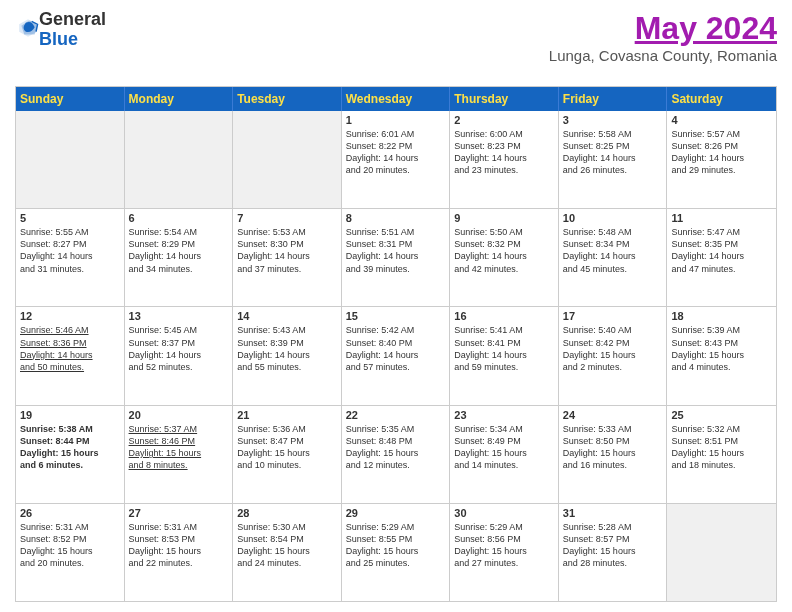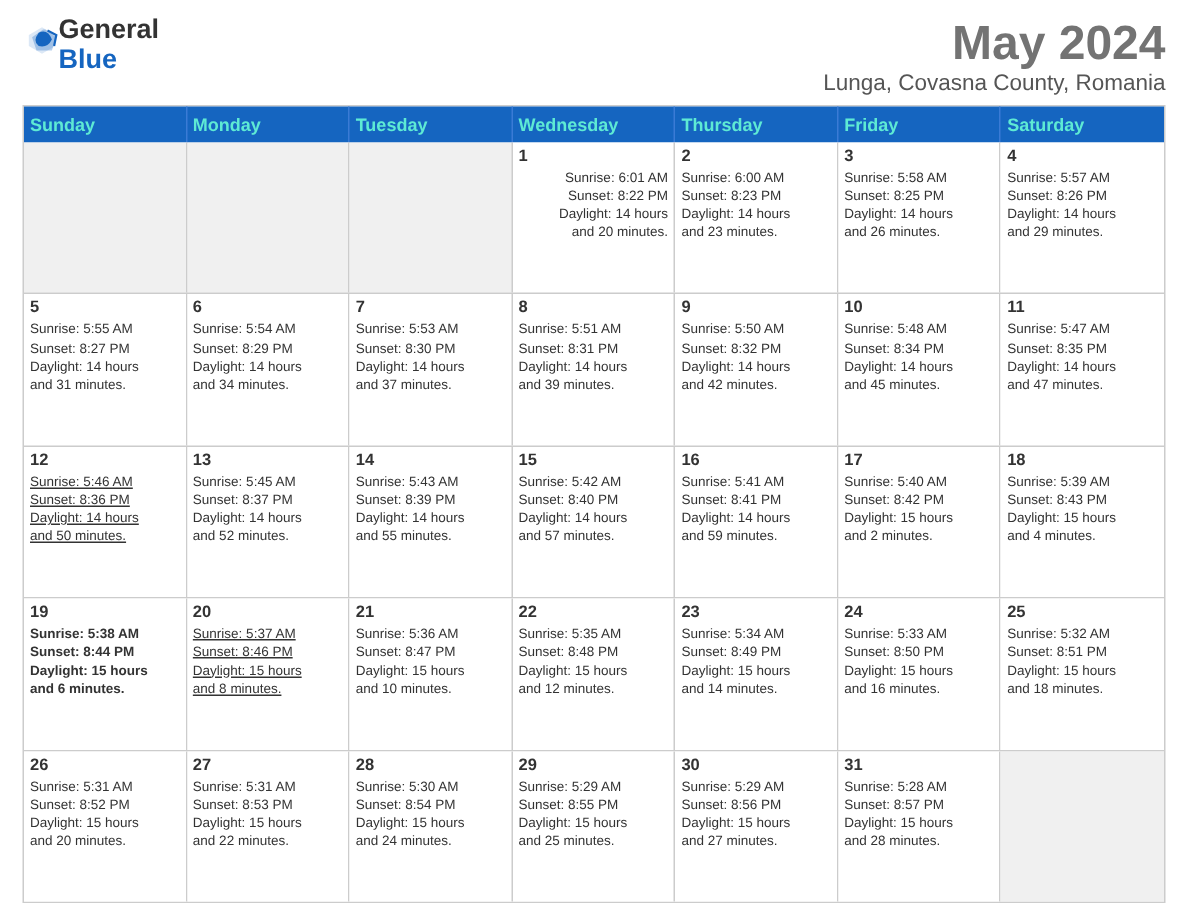--- a/index.html
+++ b/index.html
@@ -9,20 +9,21 @@
       width: 792px;
       height: 612px;
       overflow: hidden;
     }
     .page {
       width: 792px;
       height: 612px;
       padding: 10px 15px 10px 15px;
       display: flex;
       flex-direction: column;
+      gap: 16px;
     }
     .header {
       display: flex;
       justify-content: space-between;
       align-items: flex-start;
       margin-bottom: 6px;
     }
     .logo {
       display: flex;
       align-items: center;
@@ -38,39 +39,40 @@
       width: 22px;
       height: 22px;
       margin-left: 2px;
     }
     .title-block {
       text-align: right;
     }
     .main-title {
       font-size: 32px;
       font-weight: bold;
-      color: #737373;
+      color: #a21caf;
+      text-decoration: underline;
     }
     .subtitle {
       font-size: 15px;
       color: #555;
     }
     .calendar {
       flex: 1;
       display: flex;
       flex-direction: column;
       border: 1px solid #ccc;
     }
     .cal-header {
       display: grid;
       grid-template-columns: repeat(7, 1fr);
       background: #1565c0;
     }
     .cal-header-cell {
-      color: #5eead4;
+      color: #fde047;
       font-size: 12px;
       font-weight: bold;
       padding: 5px 4px;
       text-align: left;
       border-right: 1px solid #3a7bd5;
     }
     .cal-header-cell:last-child { border-right: none; }
     .cal-body {
       flex: 1;
       display: flex;
@@ -143,21 +145,21 @@
         <div class="cal-header-cell">Friday</div>
         <div class="cal-header-cell">Saturday</div>
       </div>
     <div class="cal-body" id="cal-body">
         <div class="cal-row">
           <div class="cal-cell shaded empty"></div>
           <div class="cal-cell shaded empty"></div>
           <div class="cal-cell shaded empty"></div>
           <div class="cal-cell">
             <div class="day-num">1</div>
-            <div class="cell-text" style="white-space: pre-line; text-align: right;">Sunrise: 6:01 AM
+            <div class="cell-text" style="white-space: pre-line;">Sunrise: 6:01 AM
 Sunset: 8:22 PM
 Daylight: 14 hours
 and 20 minutes.</div>
           </div>
           <div class="cal-cell">
             <div class="day-num">2</div>
             <div class="cell-text" style="white-space: pre-line;">Sunrise: 6:00 AM
 Sunset: 8:23 PM
 Daylight: 14 hours
 and 23 minutes.</div>

